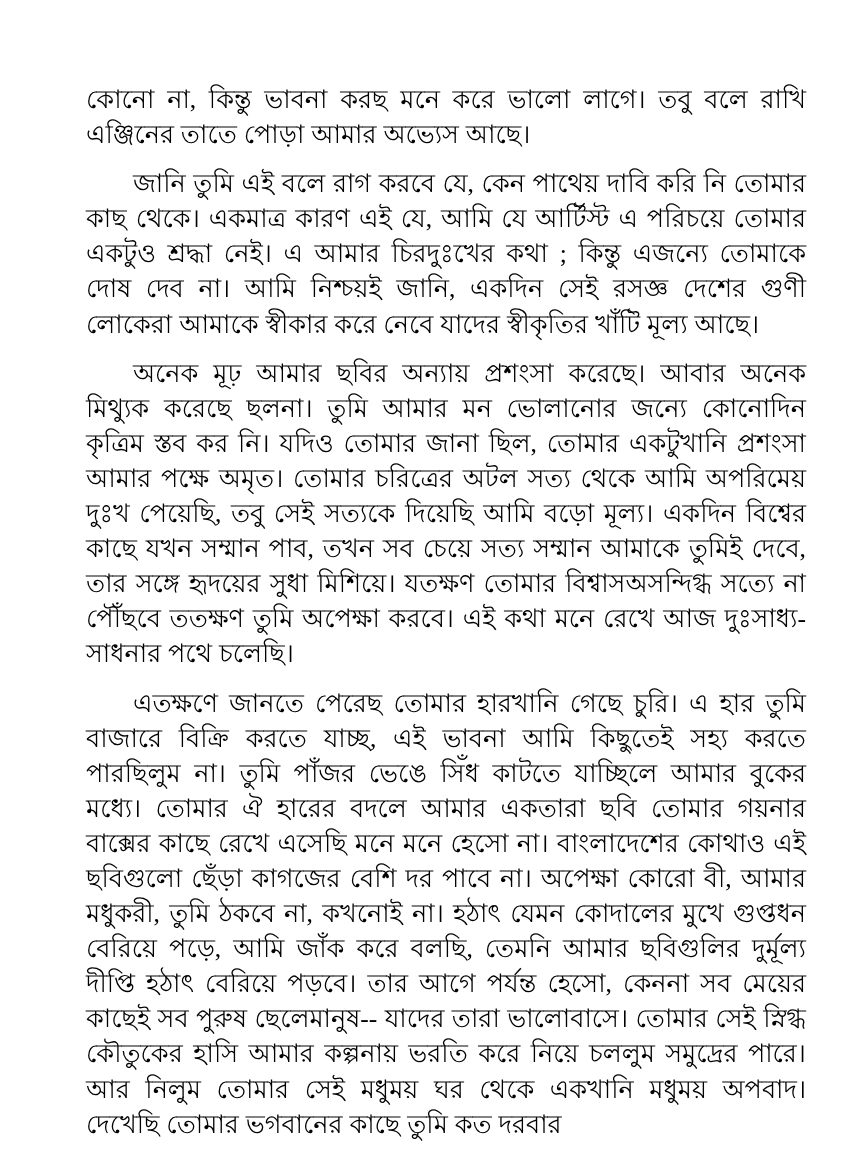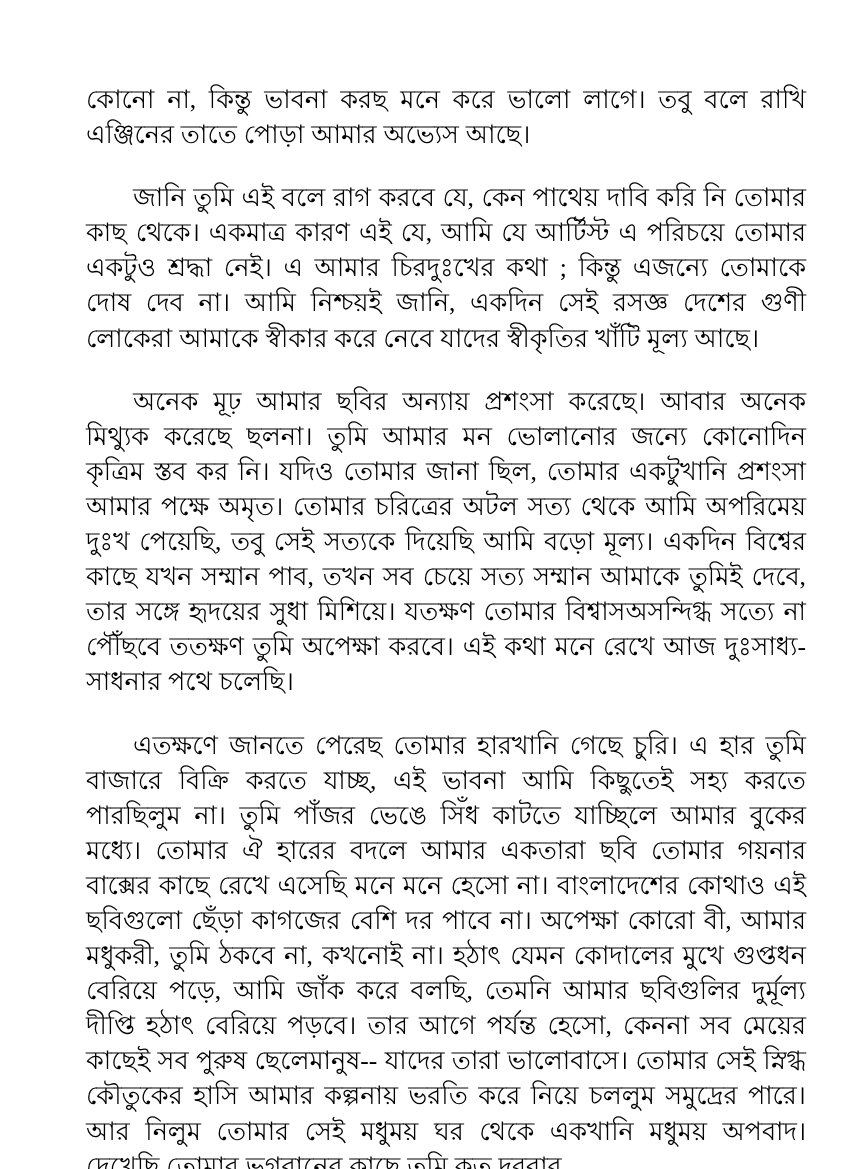--- a/index.html
+++ b/index.html
@@ -36,21 +36,20 @@
     word-spacing: 0.02em;
     -webkit-font-smoothing: antialiased;
   }
 
   .para + .para {
     margin-top: 14px;
   }
 
   .para.indent {
     text-indent: 47px;
-    margin-top: 28px;
   }
 
   
   .para::after {
     content: "";
     display: inline-block;
     width: 100%;
   }
 
   .para.no-stretch::after {

